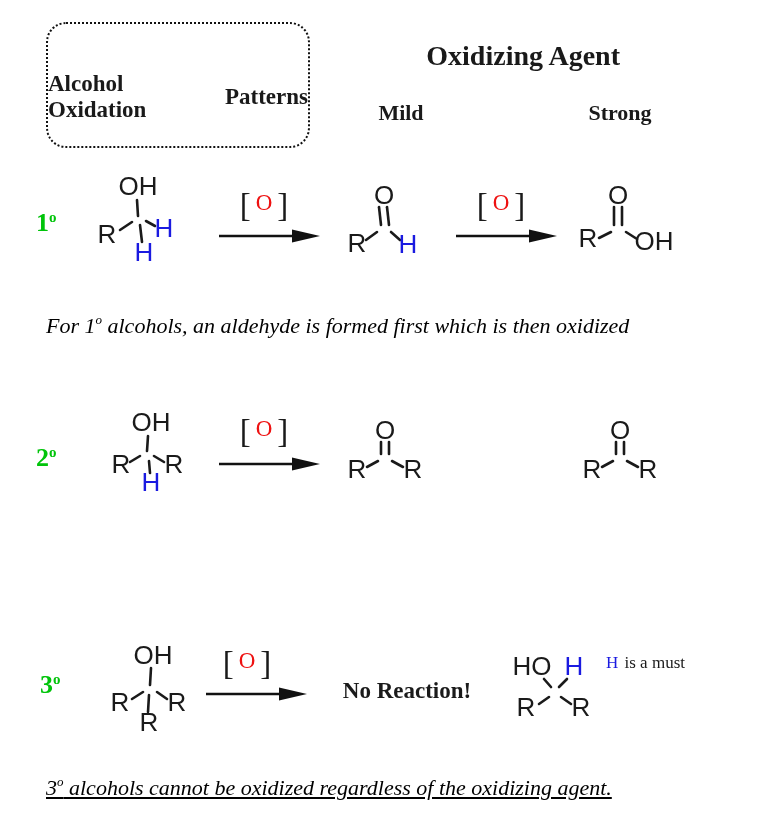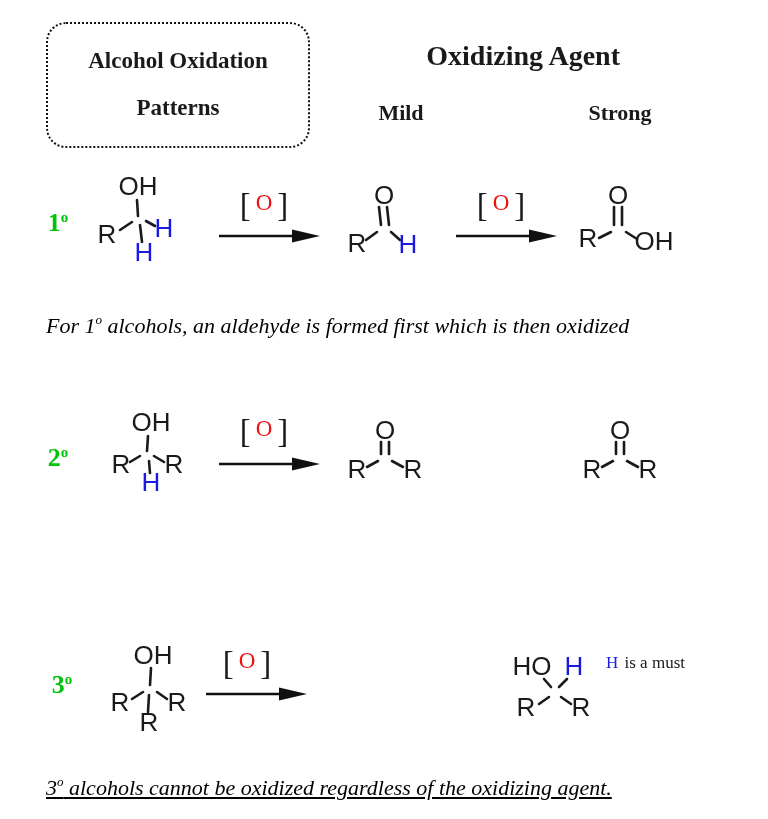--- a/index.html
+++ b/index.html
@@ -9,31 +9,31 @@
   #canvas{
     position:relative; width:768px; height:819px; background:#ffffff;
     font-family:"Liberation Serif", serif; color:var(--ink); overflow:hidden;
   }
   .abs{position:absolute;}
 
   
   .legend-box{
     left:46px; top:22px; width:264px; height:126px;
     border:2.5px dotted #111; border-radius:20px;
-    display:flex; flex-direction:column; align-items:center;
+    display:flex; flex-direction:row; align-items:center;
     padding-top:24px; box-sizing:border-box; row-gap:21px;
   }
   .legend-line{font-weight:700; font-size:23px; line-height:26px;}
 
   
   .col-title{left:400px; top:40px; width:220px; text-align:right; font-weight:700; font-size:28px;}
   .col-sub{top:100px; width:90px; text-align:center; font-weight:700; font-size:22px;}
 
   
-  .degree{font-weight:700; font-size:26px; color:var(--green); width:44px; text-align:center;}
+  .degree{font-weight:700; font-size:26px; color:var(--green); width:44px; }
   .degree sup{font-size:15px; position:relative; top:1px;}
 
   
   .oxidant{width:62px; height:38px; display:flex; align-items:center; justify-content:center;}
   .bracket{font-size:33px; font-weight:400; color:var(--ink); transform:scaleY(1.05); line-height:1;}
   .osym{font-size:23px; color:var(--red); margin:0 5px; position:relative; top:-1px;}
 
   
   .arrow-line{stroke:#111; stroke-width:2.6;}
   .arrow-head{fill:#111;}
@@ -189,20 +189,21 @@
   <div class="abs oxidant" style="left:216px; top:643px;">
     <span class="bracket">[</span>
     <span class="osym">O</span>
     <span class="bracket">]</span>
   </div>
   <svg class="abs" style="left:205px; top:685px;" width="102" height="18">
     <line class="arrow-line" x1="1" y1="9" x2="78" y2="9"></line>
     <polygon class="arrow-head" points="74,2.5 102,9 74,15.5"></polygon>
   </svg>
 
+  <div class="abs no-reaction">No Reaction!</div>
 
   <svg class="abs" style="left:495px; top:640px;" width="115" height="85" viewBox="0 0 115 85">
     <line class="bond" x1="56" y1="47" x2="49" y2="39"></line>
     <line class="bond" x1="64" y1="47" x2="72" y2="39"></line>
     <line class="bond" x1="54" y1="57" x2="44" y2="64"></line>
     <line class="bond" x1="66" y1="57" x2="76" y2="64"></line>
     <text class="atom" x="37" y="35">HO</text>
     <text class="atom blue" x="79" y="35">H</text>
     <text class="atom" x="31" y="76">R</text>
     <text class="atom" x="86" y="76">R</text>

